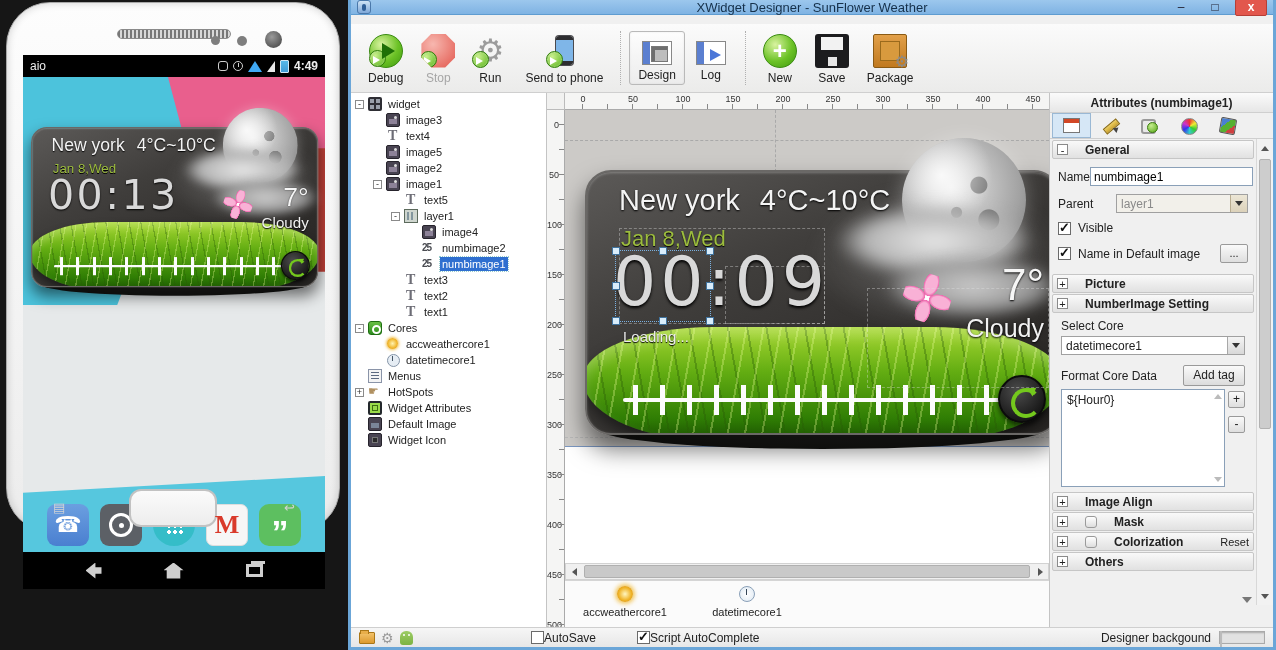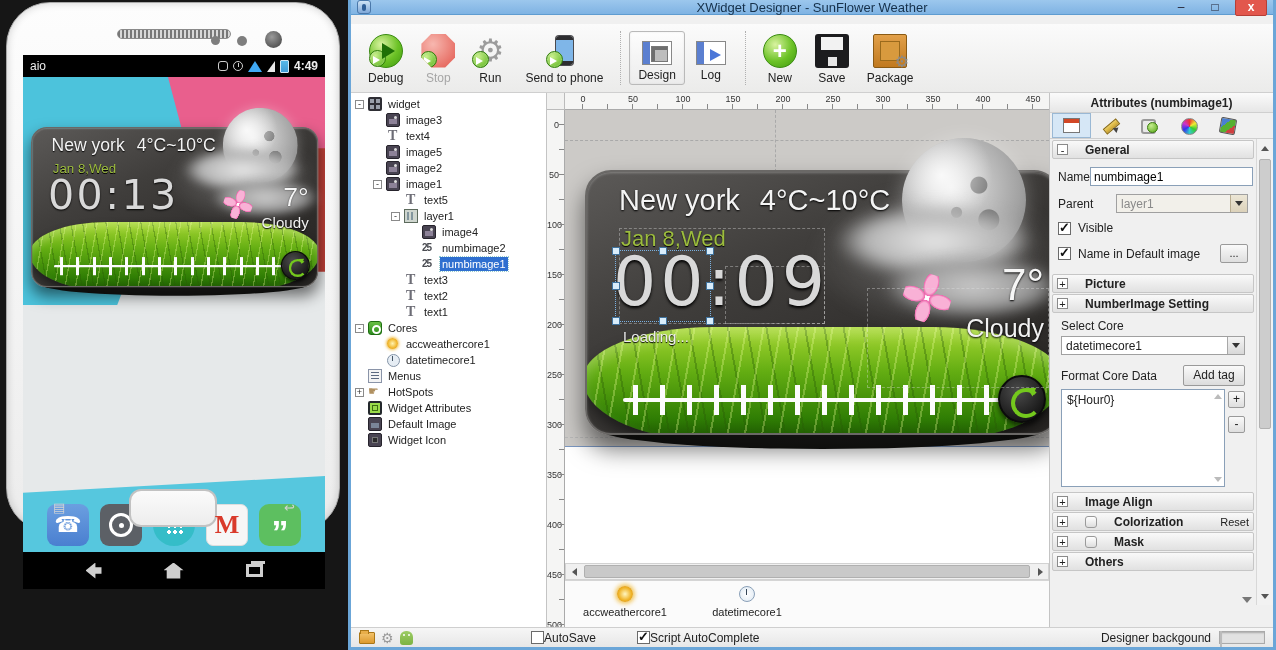--- a/index.html
+++ b/index.html
@@ -843,27 +843,27 @@
           </div>
         </div>
 
         <div class="sec-h">
           <span class="sec-box plus"></span>
           <span class="sec-title">Image Align</span>
         </div>
         <div class="sec-h">
           <span class="sec-box plus"></span>
           <span class="sec-mini-ic"></span>
-          <span class="sec-title">Colorization</span>
-          <span class="sec-right">Reset</span>
+          <span class="sec-title">Mask</span>
         </div>
         <div class="sec-h">
           <span class="sec-box plus"></span>
           <span class="sec-mini-ic"></span>
-          <span class="sec-title">Mask</span>
+          <span class="sec-title">Colorization</span>
+          <span class="sec-right">Reset</span>
         </div>
         <div class="sec-h">
           <span class="sec-box plus"></span>
           <span class="sec-title">Others</span>
         </div>
         <div class="rp-chevron"></div>
       </div>
 
       <div class="rp-scroll">
         <span class="vs-arrow vs-up">

